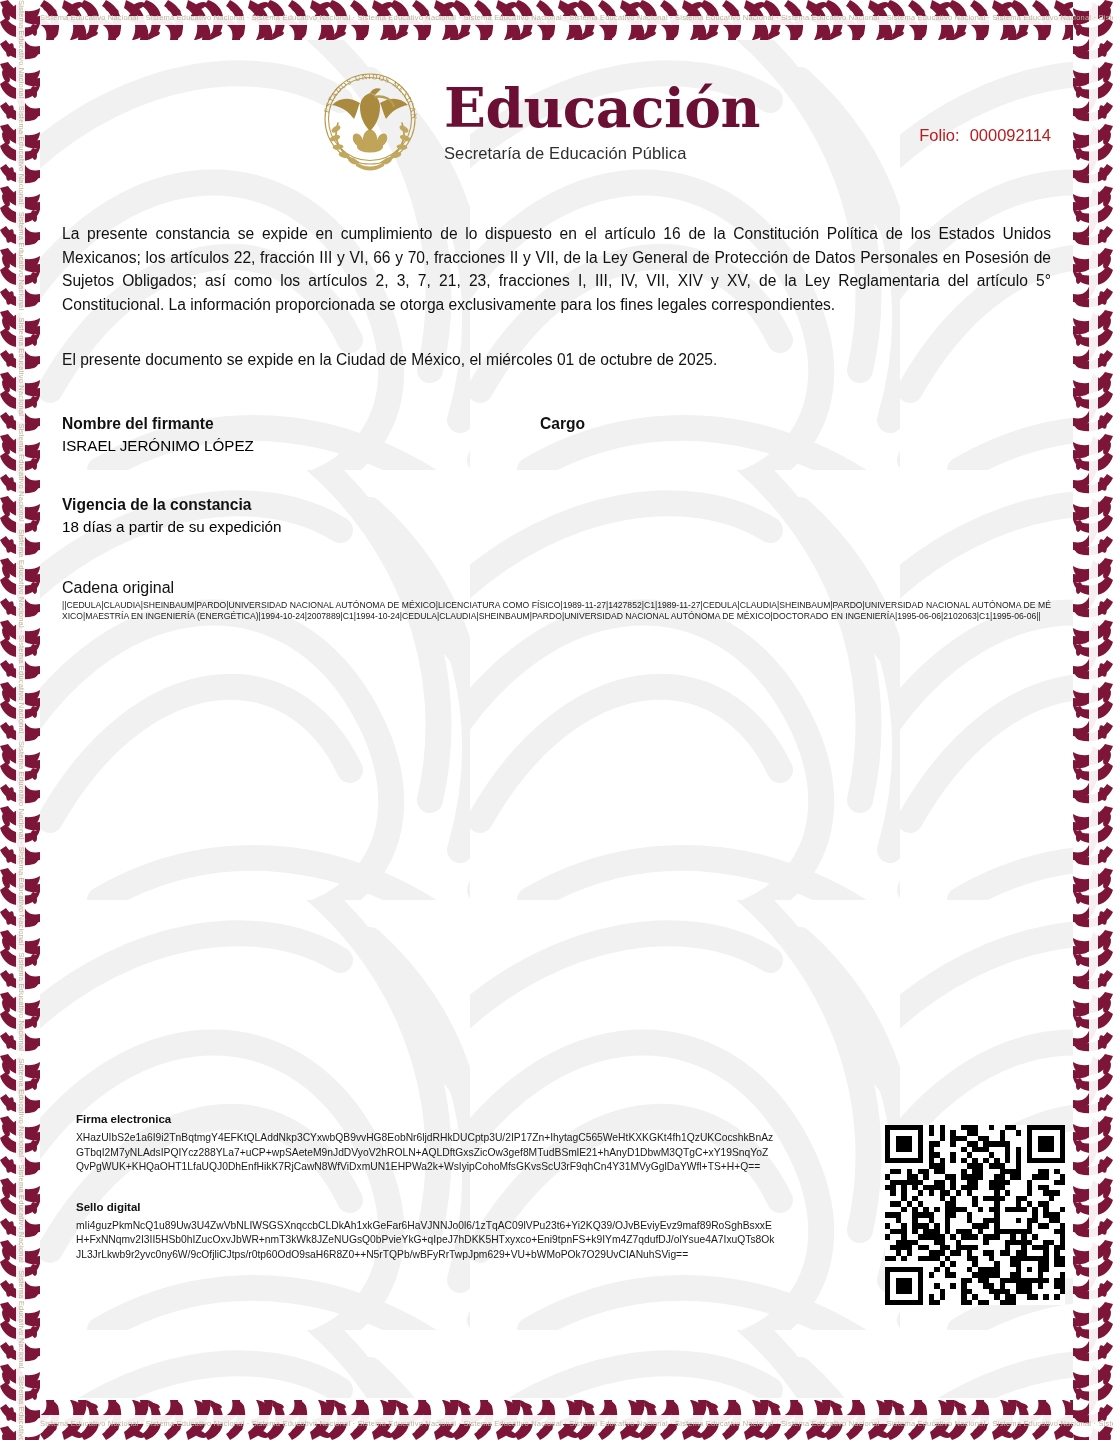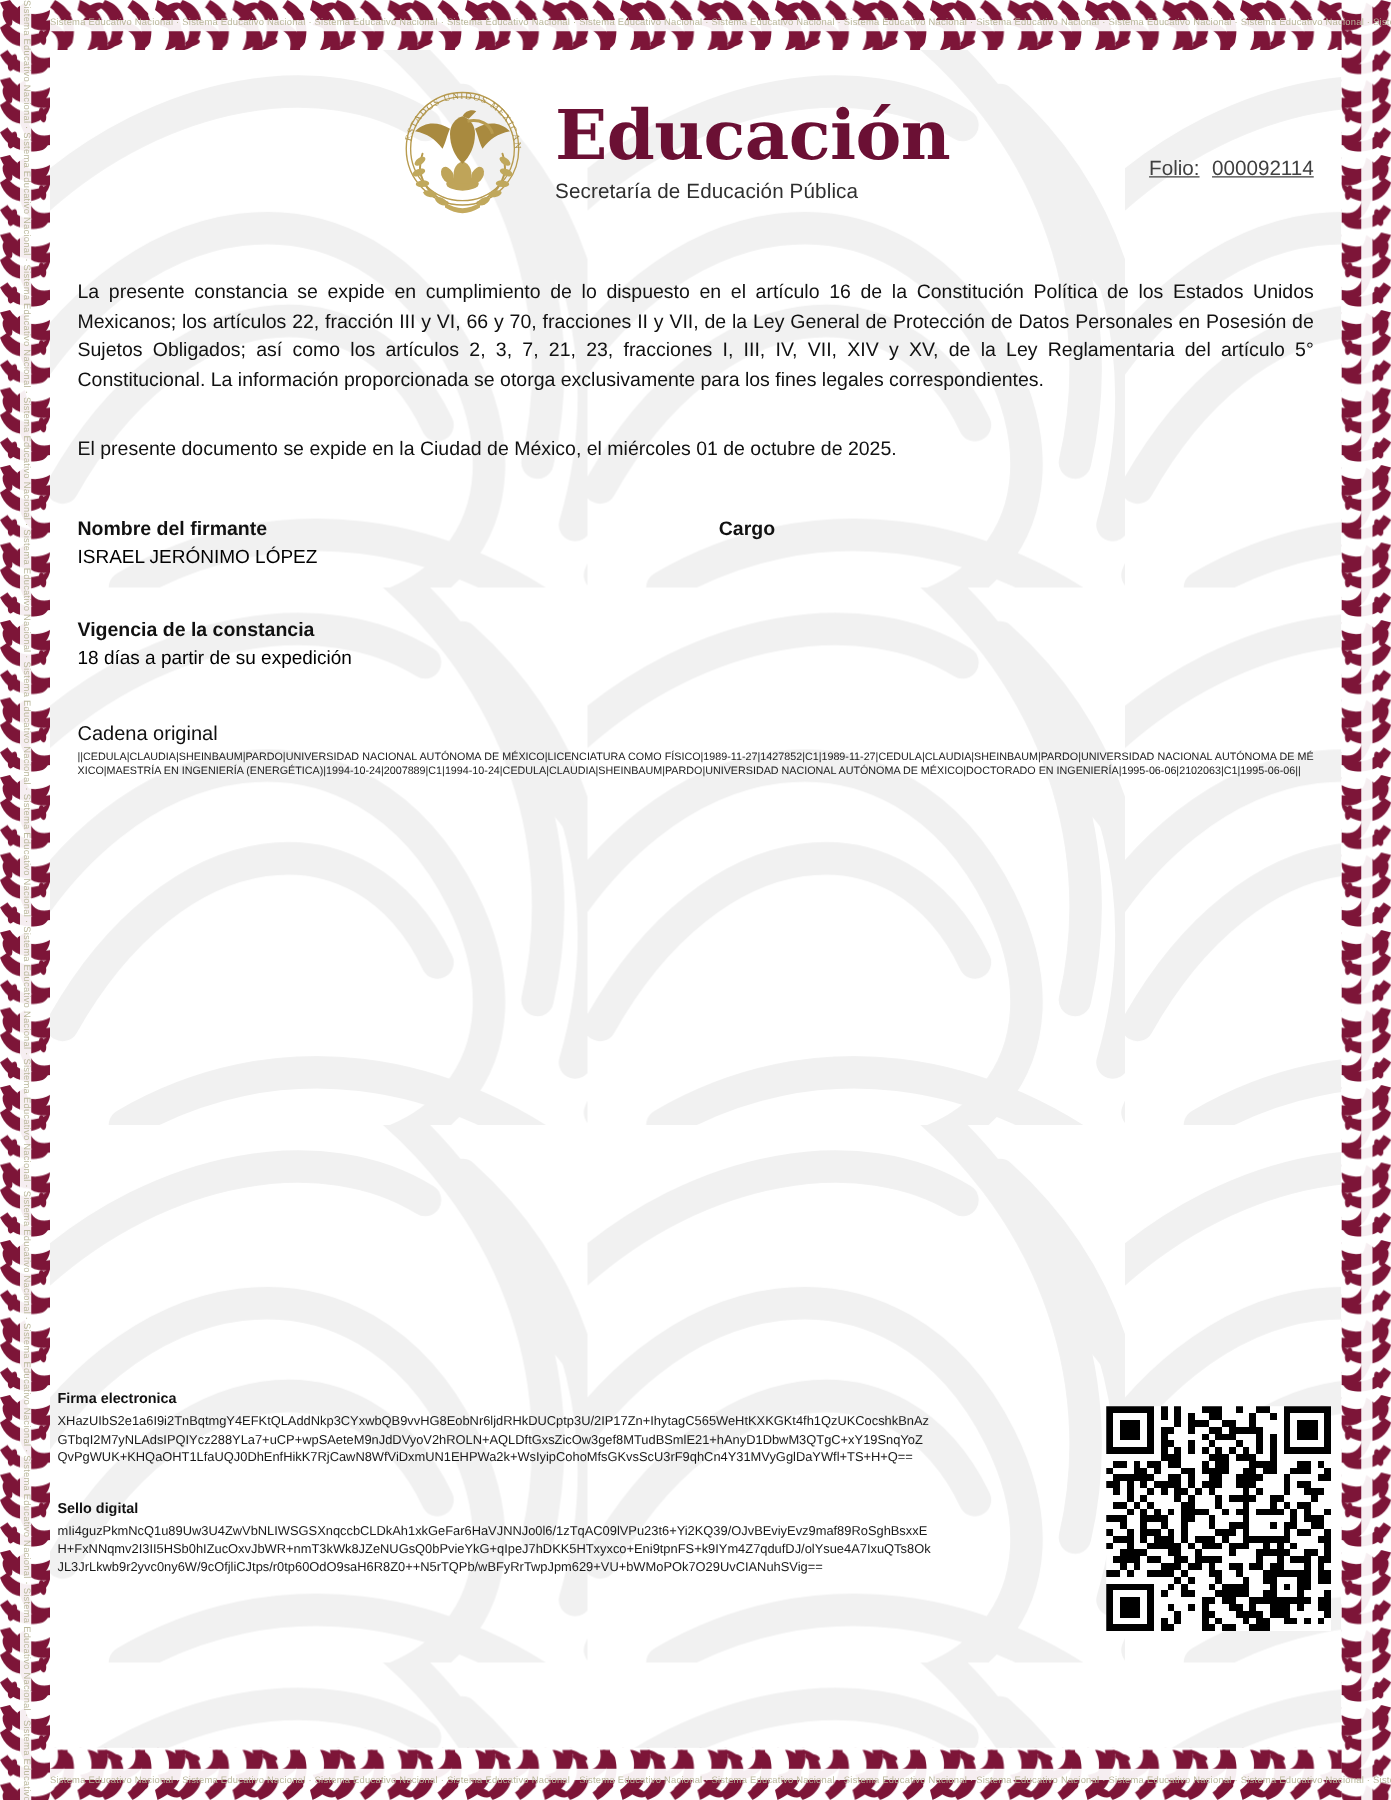--- a/index.html
+++ b/index.html
@@ -115,23 +115,22 @@
     font-weight: normal;
     font-size: 16.5px;
     color: #2f2f2f;
     margin-top: 9px;
     letter-spacing: .1px;
   }
   .folio {
     margin-left: auto;
     margin-top: 28px;
     font-size: 16.5px;
-    color: #404040;
+    color: #b91c1c;
     white-space: nowrap;
-    text-decoration: underline;
   }
   .folio .folio-label { margin-right: 10px; }
 
   
   .legal-para {
     margin-top: 32px;
     font-size: 15.6px;
     line-height: 1.52;
     color: #111;
     text-align: justify;
@@ -139,21 +138,20 @@
   .date-line {
     margin-top: 34px;
     font-size: 15.6px;
     color: #111;
   }
 
   
   .signer-row {
     display: flex;
     margin-top: 46px;
-    gap: 35px;
   }
   .signer-col-left  { width: 478px; }
   .signer-col-right { flex: 1; }
   .fld-label {
     font-size: 15.6px;
     font-weight: bold;
     color: #111;
     margin-bottom: 4px;
   }
   .fld-value {
@@ -175,21 +173,21 @@
     line-height: 1.32;
     color: #1a1a1a;
     text-align: justify;
     word-break: break-all;
     font-family: "Liberation Sans", sans-serif;
   }
 
   
   .crypto-area {
     position: absolute;
-    left: 6px;
+    left: 36px;
     top: 1073px;
     width: 700px;
   }
   .crypto-block { margin-bottom: 26px; }
   .crypto-label {
     font-size: 11.5px;
     font-weight: bold;
     color: #111;
     margin-bottom: 6px;
   }

